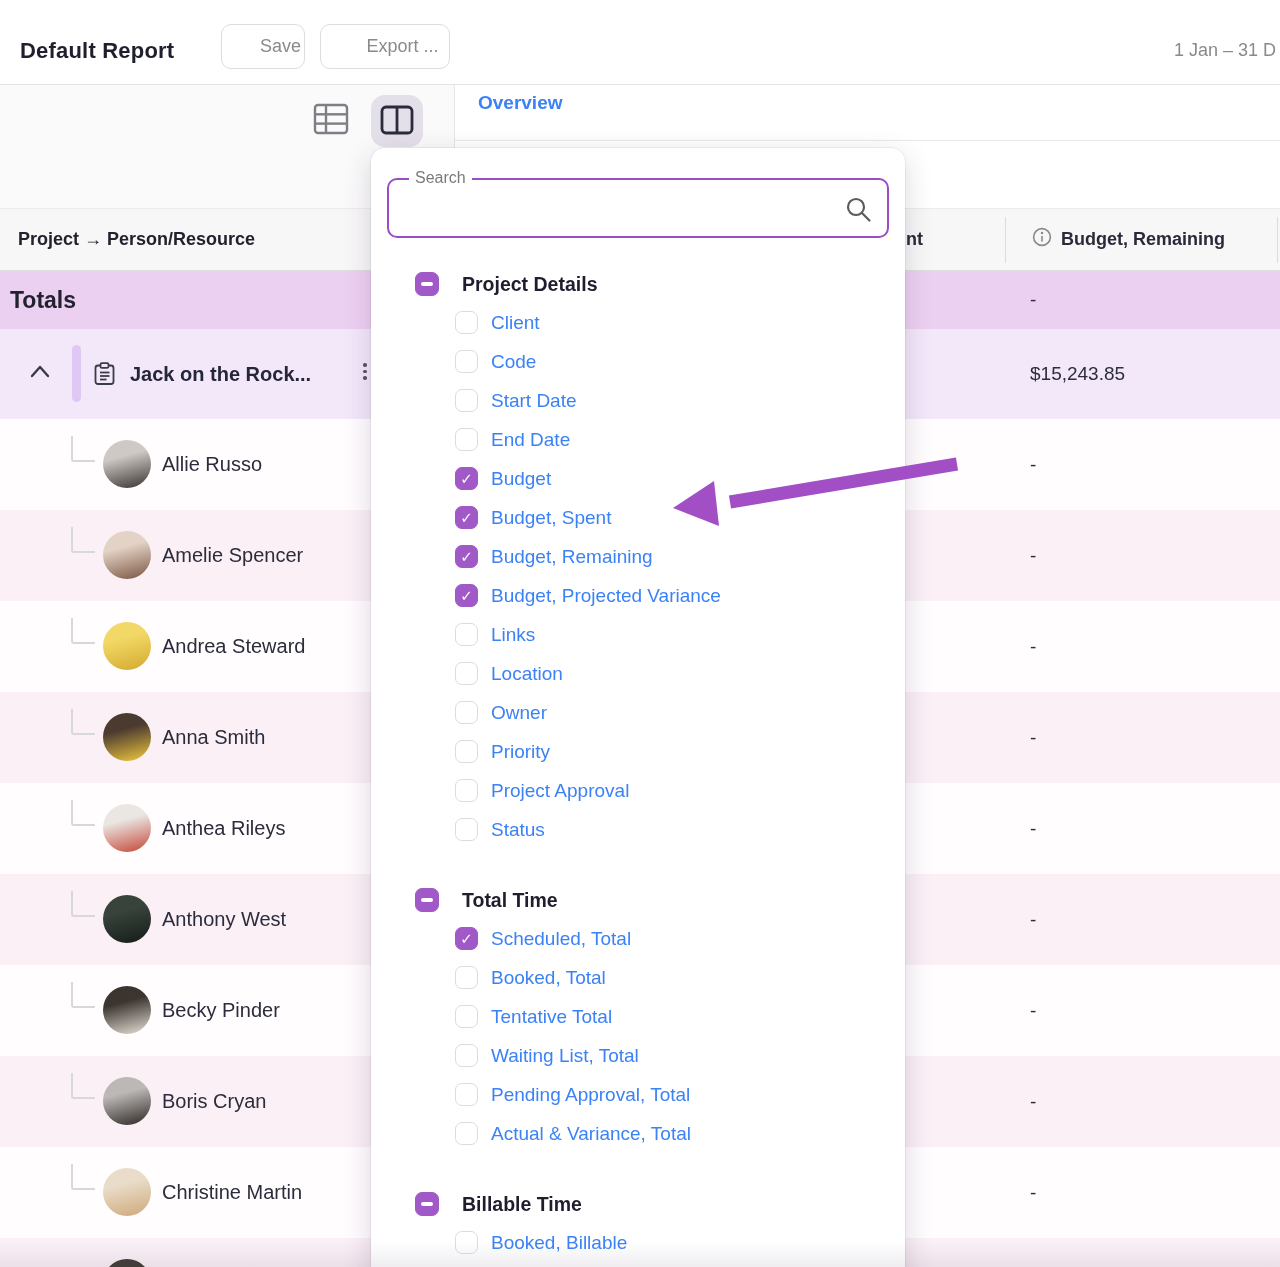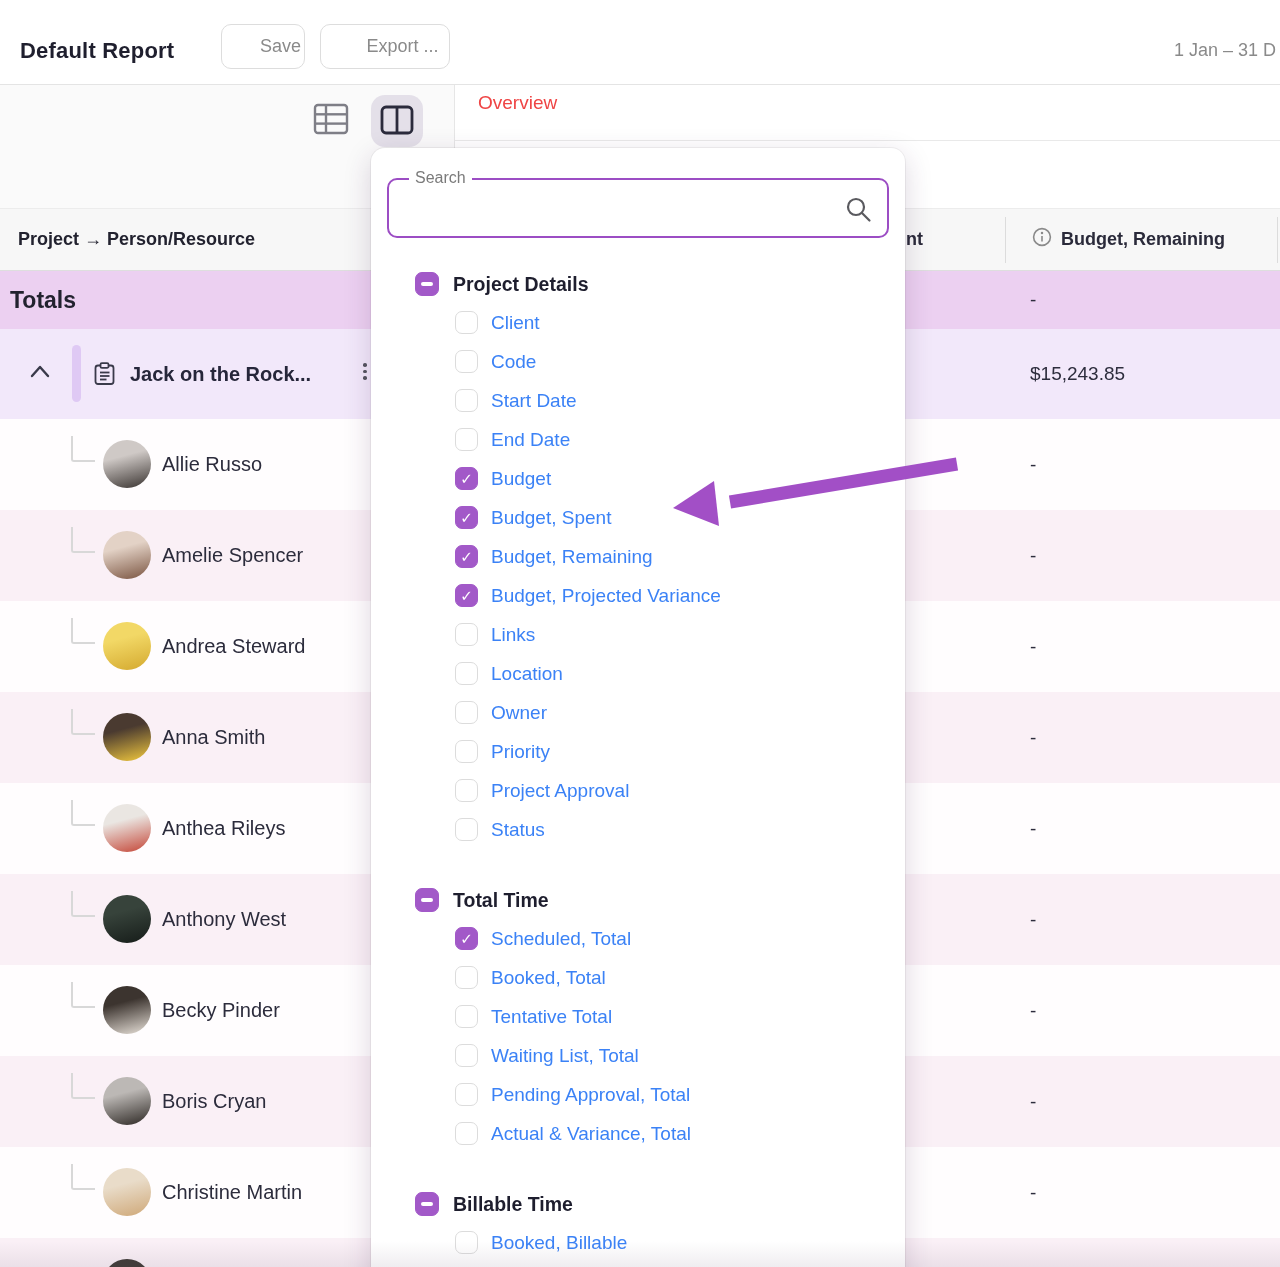--- a/index.html
+++ b/index.html
@@ -15,21 +15,21 @@
     border-radius:10px; font-size:18px; color:#8a8a8a; display:flex; align-items:center;
     justify-content:center; cursor:pointer; font-family:inherit;padding-left:35px; }
   .btn-save { left:221px; width:84px; }
   .btn-export { left:320px; width:130px; }
   .date-range { position:absolute; left:1174px; top:0; height:69px; display:flex; align-items:center;
     font-size:18px; color:#8a8a8a; white-space:nowrap; }
 
   
   .left-pane-bg { position:absolute; left:0; top:69px; width:454px; height:139px; background:#fafafa; }
   .vdiv { position:absolute; left:454px; top:69px; width:1px; height:139px; background:#e6e6e6; }
-  .overview-label { position:absolute; left:478px; top:92px; font-size:19px; font-weight:400; color:#ef4444; }
+  .overview-label { position:absolute; left:478px; top:92px; font-size:19px; font-weight:700; color:#3b82f6; }
   .overview-divider { position:absolute; left:455px; top:140px; width:825px; height:1px; background:#e9e9e9; }
   .icon-btn { position:absolute; width:52px; height:52px; border-radius:14px; display:flex;
     align-items:center; justify-content:center; cursor:pointer; background:transparent; border:none; }
   .icon-btn.active { background:#e4e0e9; }
   .btn-table-view { left:305px; top:94px; }
   .btn-columns-view { left:371px; top:95px; }
 
   
   .thead { position:absolute; left:0; top:208px; width:1280px; height:63px; background:#f7f7f7;
     border-top:1px solid #ececec; border-bottom:1px solid #dedede; }
@@ -74,21 +74,21 @@
   .search-wrap { position:relative; margin:30px 0 0 0; height:60px; border:2px solid #9c4dc4;
     border-radius:10px; background:#fff; }
   .search-label { position:absolute; left:20px; top:-11px; padding:0 6px; background:#fff;
     font-size:16px; color:#7a7a7a; }
   .search-input { position:absolute; left:14px; top:6px; width:440px; height:44px; border:none; outline:none;
     font-size:19px; font-family:inherit; color:#2d2d3d; background:transparent; }
   .search-icon { position:absolute; right:14px; top:14px; }
 
   .cp-section { margin-top:36px; }
   .cp-section:first-of-type { margin-top:31px; }
-  .cp-section-header { display:flex; align-items:center; gap:14px; height:30px; padding-left:28px; cursor:pointer; }
+  .cp-section-header { display:flex; align-items:center; gap:23px; height:30px; padding-left:28px; cursor:pointer; }
   .cp-section-title { font-size:19.5px; font-weight:700; color:#1e1e2e; }
   .cp-items { margin-top:4px; }
   .cp-item { display:flex; align-items:center; gap:13px; height:39px; padding-left:68px; cursor:pointer; }
   .cp-item-label { font-size:19px; color:#3b82f6; }
 
   .cb { width:23px; height:23px; border-radius:7px; border:1.5px solid #dcdcdc; background:#fff;
     display:flex; align-items:center; justify-content:center; flex:0 0 auto; }
   .cb-lg { width:24px; height:24px; }
   .cb.checked, .cb.ind { background:#a259c8; border-color:#a259c8; }
   .cb.checked::after { content:"✓"; color:#fff; font-size:15px; font-weight:700; line-height:1; margin-top:-1px; }

